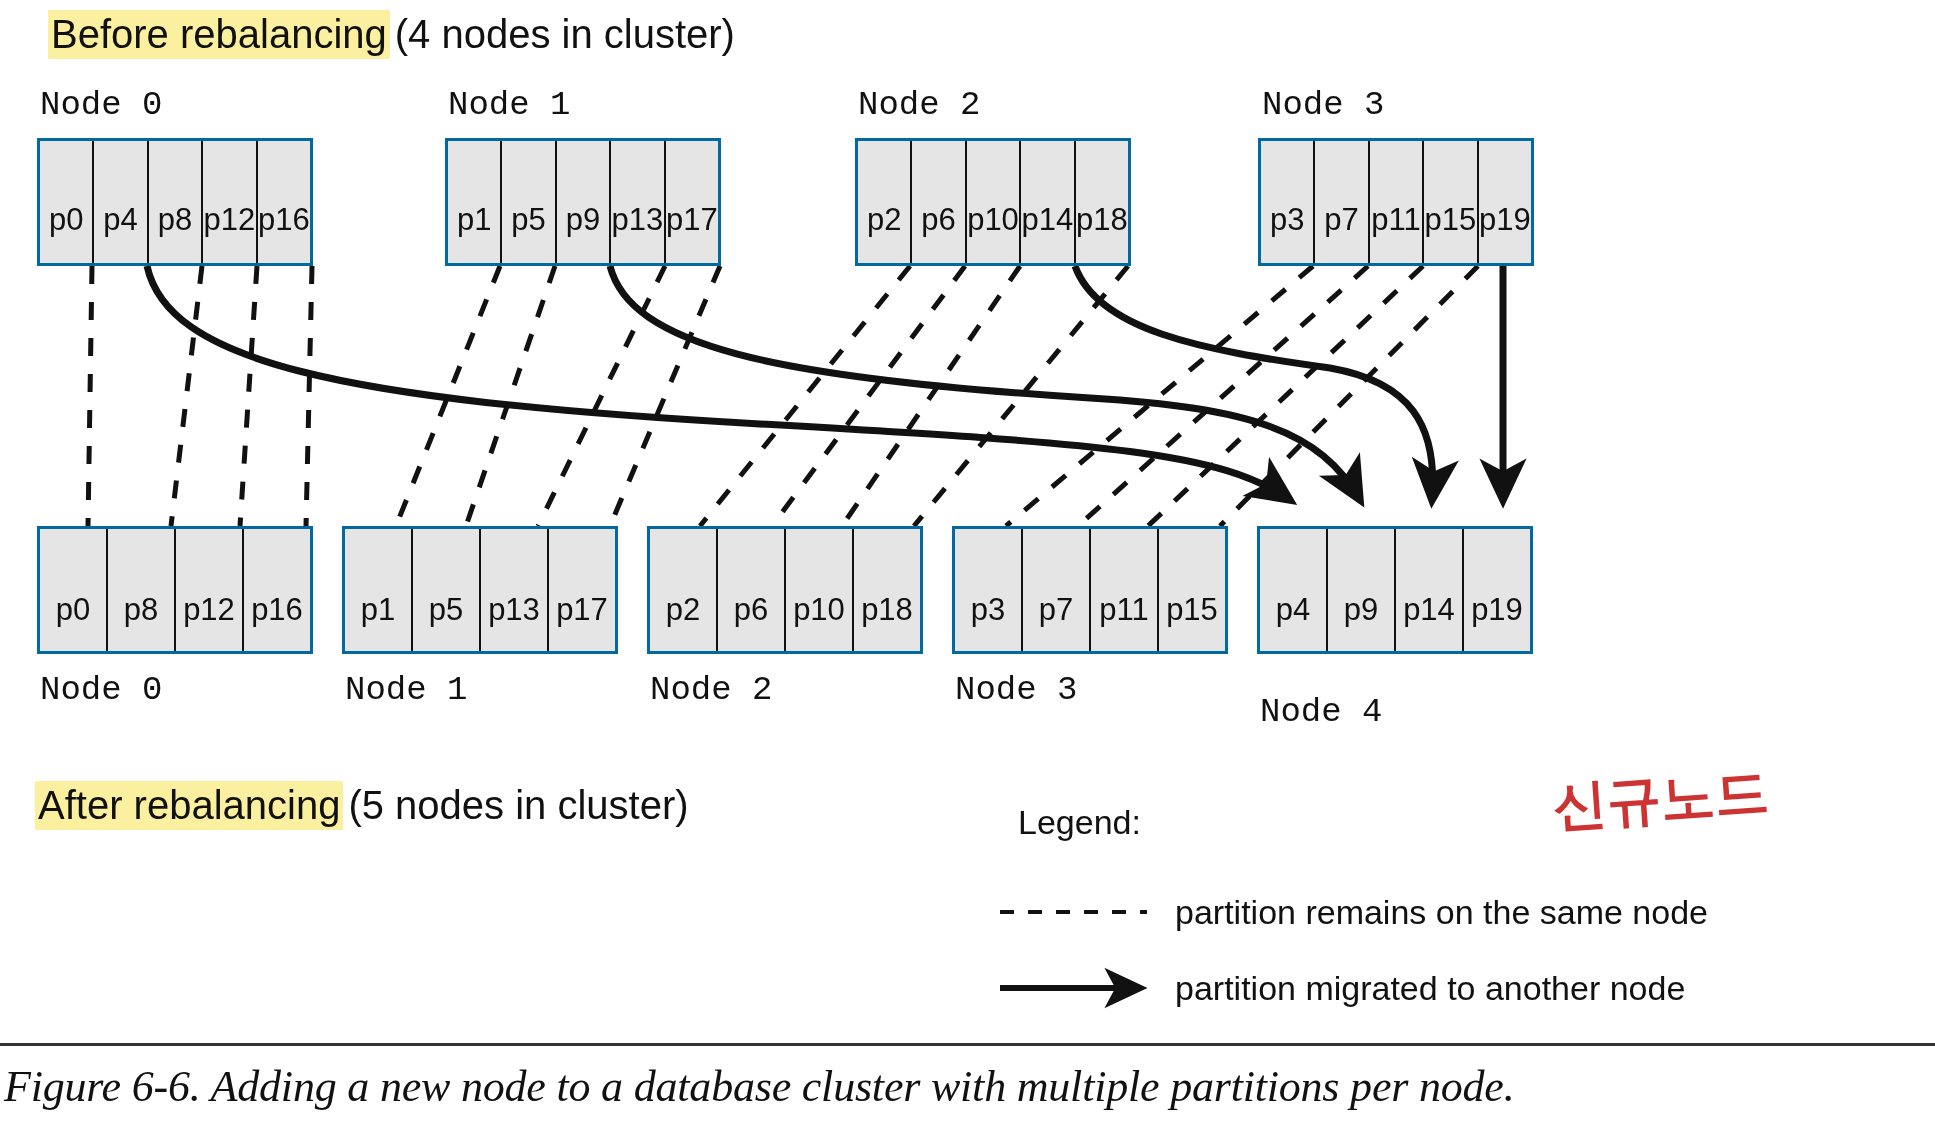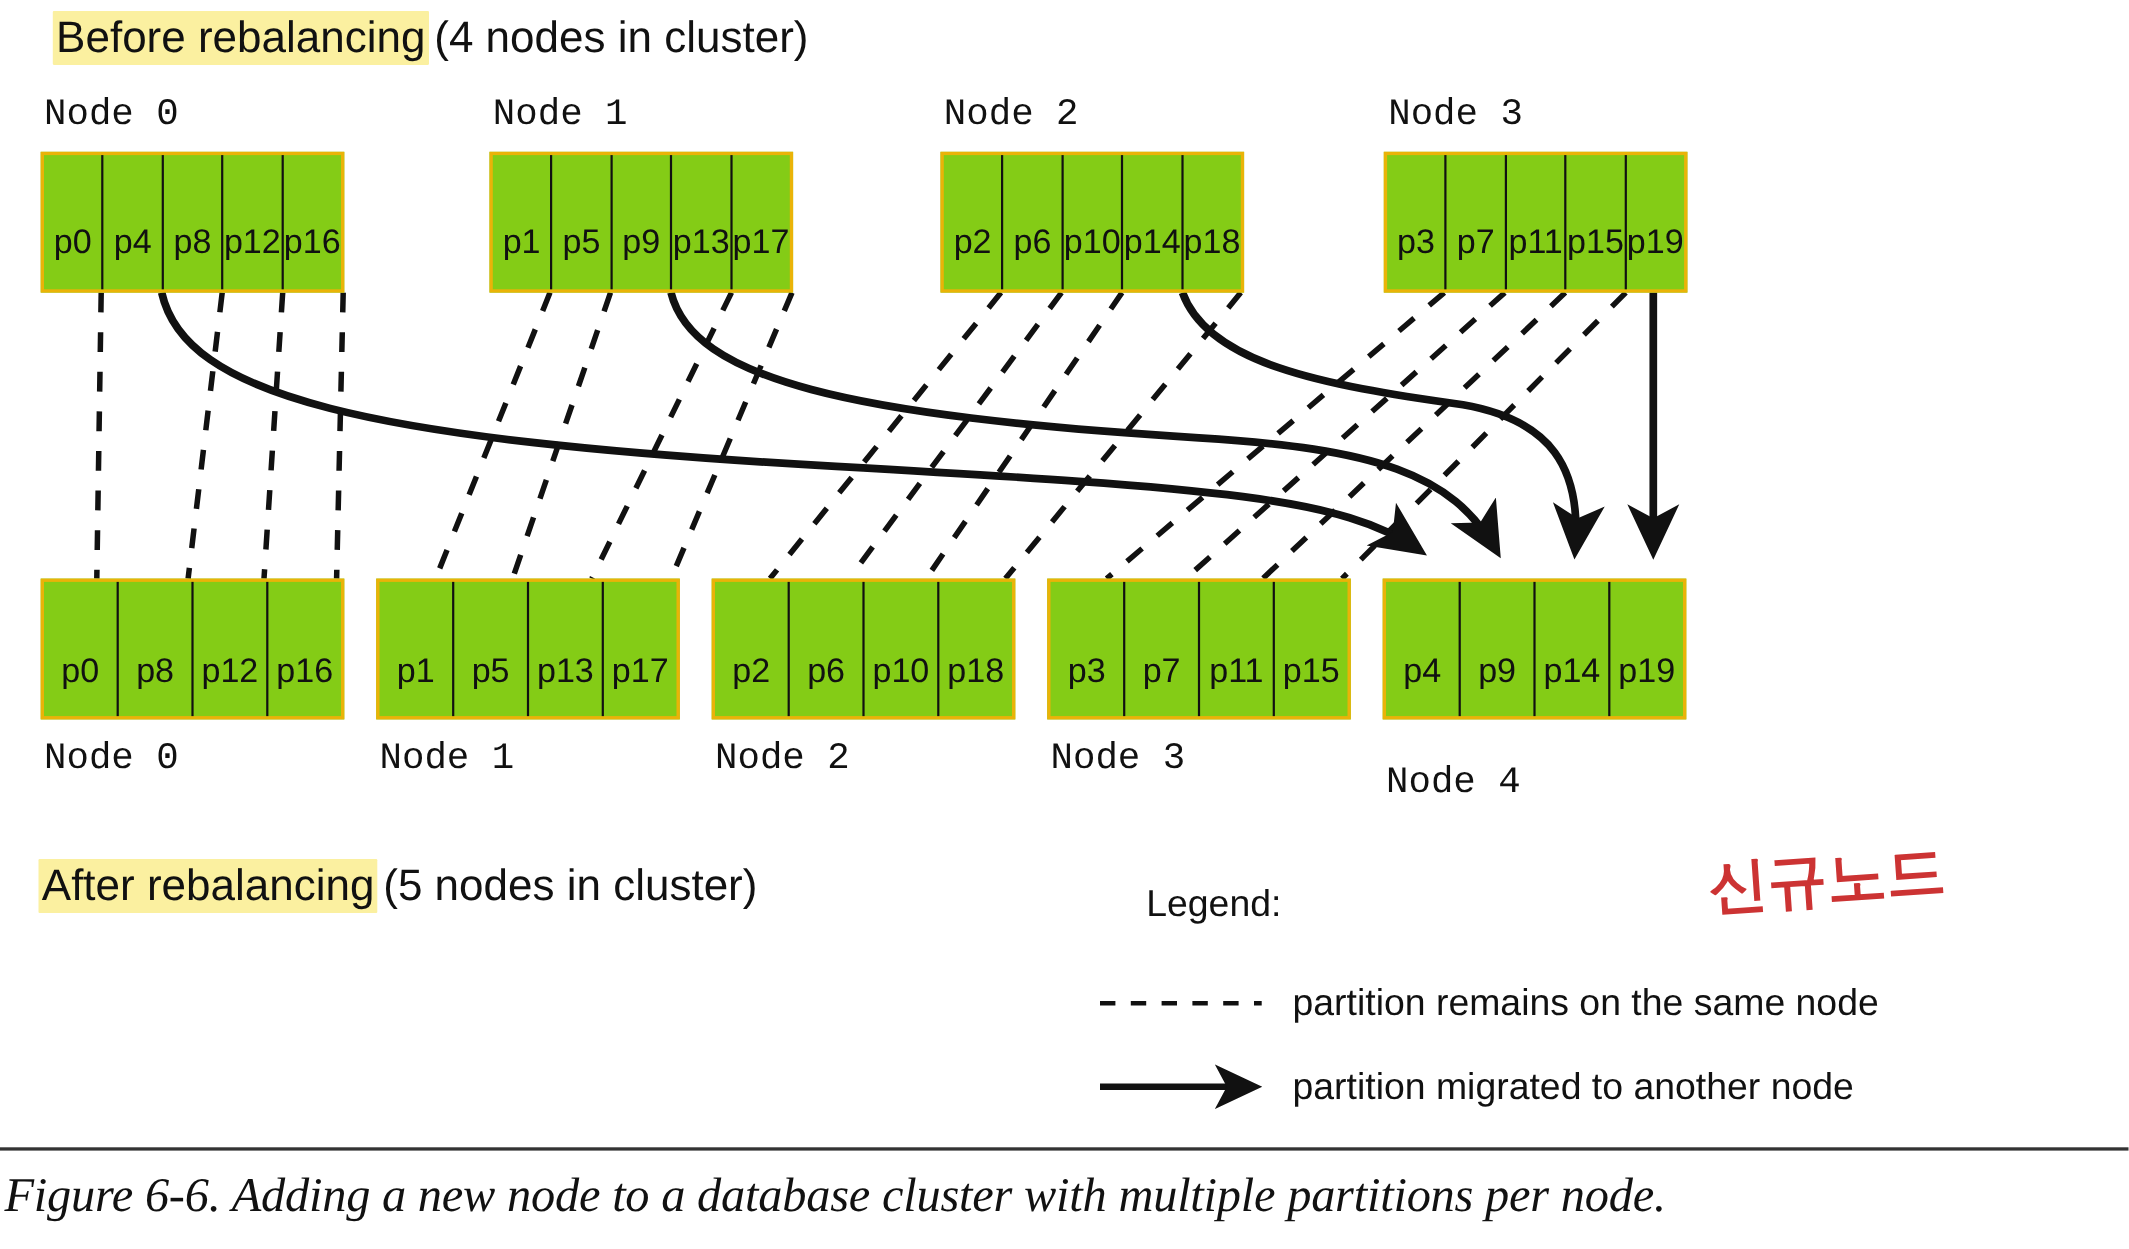--- a/index.html
+++ b/index.html
@@ -23,21 +23,21 @@
   .heading .rest{padding-left:5px;}
 
   
   .node-label{
     position:absolute;font-size:34px;line-height:1;white-space:nowrap;color:#111;font-family:Liberation Mono, monospace;
   }
 
   
   .nodebox{
     position:absolute;box-sizing:border-box;display:flex;
-    border:3px solid #eab308;background:#84cc16;
+    border:3px solid #0369a1;background:#e5e5e5;
   }
   .cell{
     box-sizing:border-box;flex:1 1 0;position:relative;
     border-left:2px solid #111;
     display:flex;align-items:flex-end;justify-content:center;
   }
   .cell:first-child{border-left:none;}
   .cell span{
     display:block;font-size:31px;line-height:1;
     padding-bottom:26px;color:#111;white-space:nowrap;
@@ -284,20 +284,20 @@
       <span>p14</span>
     </div>
   <div class="cell">
       <span>p19</span>
     </div>
 </div>
 <div class="node-label" style="left:1260px; top:673px;margin-top:22px;">Node 4</div>
 
 <div class="annot" style="left:1555px; top:780px;">신규노드</div>
 
-<div class="legend-title" style="left:1018px; top:805px;margin-left:24px;">Legend:</div>
+<div class="legend-title" style="left:1018px; top:805px;">Legend:</div>
 
 <div class="legend-text" style="left:1175px; top:895px;">partition remains on the same node</div>
 
 <div class="legend-text" style="left:1175px; top:971px;">partition migrated to another node</div>
 
 <div class="caption-rule"></div>
 <div class="caption">Figure 6-6. Adding a new node to a database cluster with multiple partitions per node.</div>
 
 </body></html>

